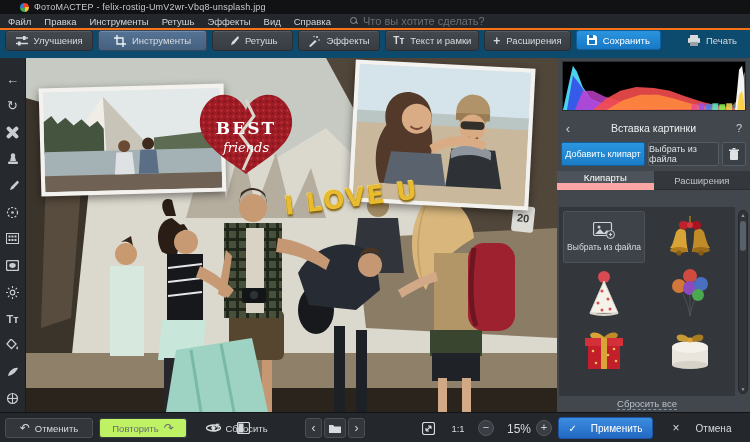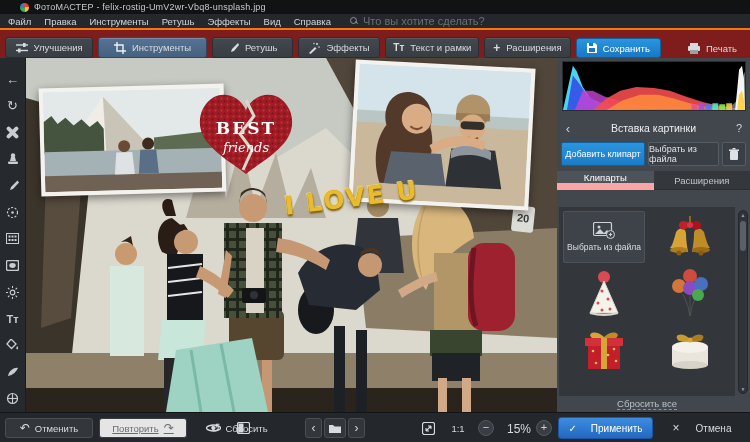--- a/index.html
+++ b/index.html
@@ -22,22 +22,22 @@
   .msearch .lens { position:relative; width:8px; height:8px; margin-right:5px; }
   .msearch .lens::before { content:""; position:absolute; left:0; top:0; width:5px; height:5px;
     border:1.2px solid #8d9297; border-radius:50%; }
   .msearch .lens::after { content:""; position:absolute; left:5px; top:5px; width:3px; height:1.2px;
     background:#8d9297; transform:rotate(45deg); }
   .msearch input { background:transparent; border:none; outline:none; font-size:11px; color:#d3d6d9;
     width:160px; font-family:"Liberation Sans",sans-serif; }
   .msearch input::placeholder { color:#6b7076; }
 
   
-  .tabbar { position:absolute; left:0; top:30px; width:750px; height:28px; background:#7f1d1d;
-    display:flex; align-items:flex-end; padding:0 5px; }
+  .tabbar { position:absolute; left:0; top:30px; width:750px; height:28px; background:#0c4a6e;
+    display:flex; align-items:flex-start; padding:0 5px; }
   .tab { height:21px; border-radius:3px; display:flex; align-items:center; justify-content:center;
     gap:6px; margin-right:5px; background:linear-gradient(#43484e,#383d43); border:1px solid #2a2d32;
     box-shadow:inset 0 1px 0 #555b62; font-size:9.5px; color:#d8dbde; cursor:pointer; }
   .tab.active { background:linear-gradient(#557395,#46617f); box-shadow:inset 0 1px 0 #6f8cab; border-color:#35465c; }
   .tab svg { display:block; }
   .tabbar-right { margin-left:auto; display:flex; align-items:center; gap:19px; }
   .savebtn { height:20px; padding:0 10px; border-radius:3px; background:linear-gradient(#2a95e0,#1878c4);
     border:1px solid #135f9e; color:#fff; font-size:9.5px; display:flex; align-items:center; gap:6px; cursor:pointer; }
   .printbtn { height:20px; padding:0 8px; display:flex; align-items:center; gap:6px; font-size:9.5px;
     color:#d8dbde; cursor:pointer; }
@@ -98,21 +98,21 @@
   .resetall { position:absolute; left:0; top:340px; width:180px; text-align:center; font-size:9.5px;
     color:#b9c2cc; cursor:pointer; }
   .resetall span { border-bottom:1px dashed #8c97a3; }
 
   
   .bottombar { position:absolute; left:0; top:412px; width:750px; height:30px; background:#24272b;
     border-top:1px solid #121416; }
   .bbtn { position:absolute; top:5px; height:20px; border-radius:3px; display:flex; align-items:center;
     justify-content:center; gap:5px; font-size:9.5px; cursor:pointer; }
   .bbtn.box { background:#33373c; border:1px solid #4a4f55; color:#d8dbde; }
-  .bbtn.dis { background:#e5e5e5; border:1px solid #3a3e43; color:#686d73; cursor:default;text-decoration:underline; }
+  .bbtn.dis { background:#bef264; border:1px solid #3a3e43; color:#686d73; cursor:default; }
   .bbtn.flat { background:transparent; border:none; color:#d8dbde; }
   .bbtn .gly { font-size:12px; line-height:1; }
   .roundbtn { position:absolute; top:7px; width:16px; height:16px; border-radius:50%; background:#3a3e44;
     border:1px solid #54595f; color:#cfd3d7; font-size:11px; line-height:13px; text-align:center; cursor:pointer; }
   .zlabel { position:absolute; top:9px; font-size:12px; color:#d8dbde; }
   .applybtn { position:absolute; top:4px; height:22px; border-radius:3px; display:flex; align-items:center;
     justify-content:center; gap:14px; background:linear-gradient(#3c8de0,#2368c2); border:1px solid #1b55a3;
     color:#fff; font-size:10px; cursor:pointer; }
   .cancelbtn { position:absolute; top:4px; height:22px; display:flex; align-items:center; justify-content:center;
     gap:16px; color:#d8dbde; font-size:10px; cursor:pointer; }

